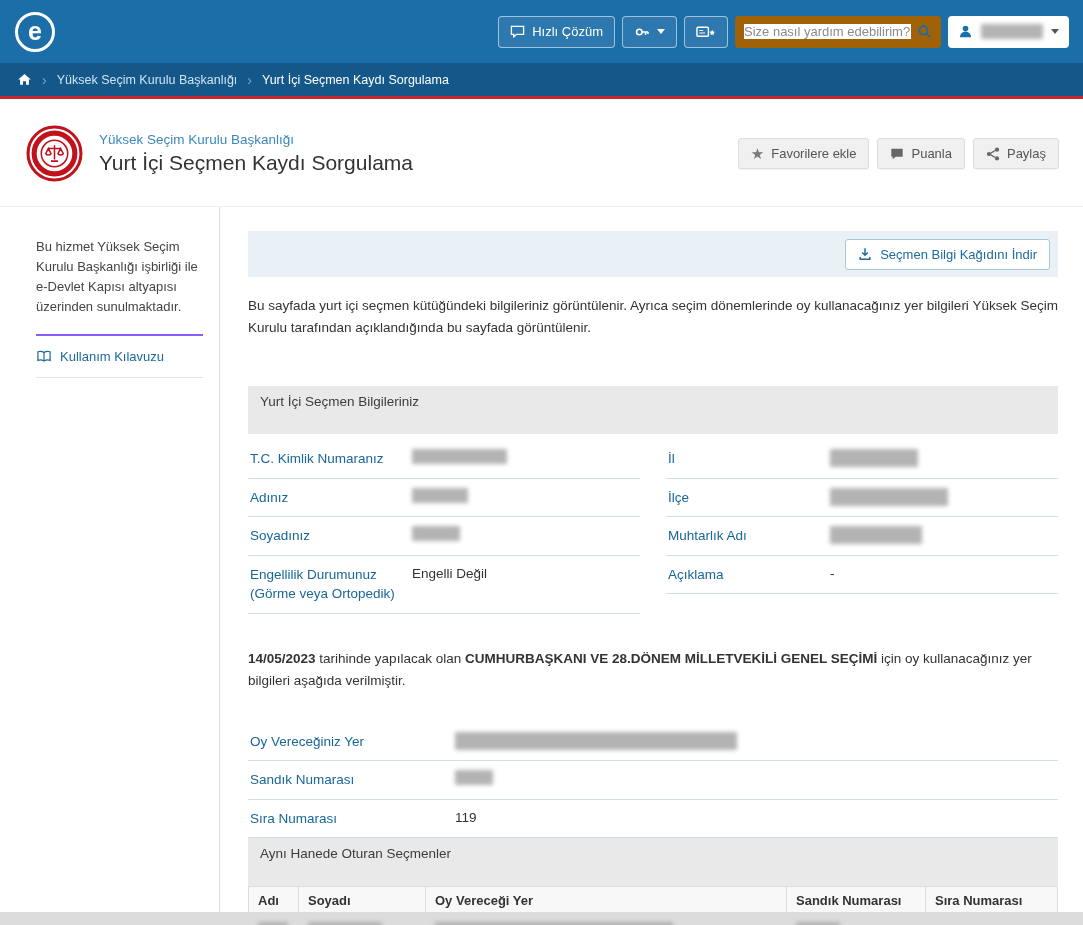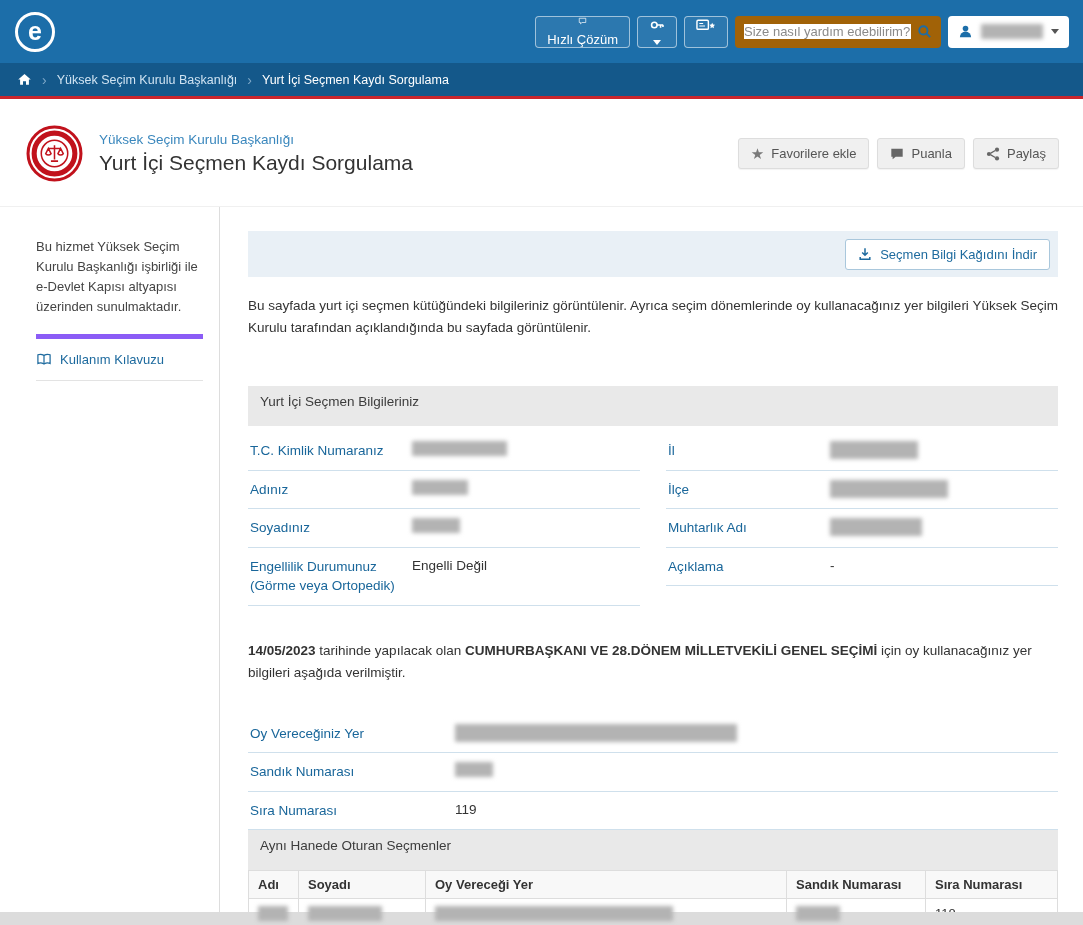--- a/index.html
+++ b/index.html
@@ -9,21 +9,21 @@
 
   
   .topbar { height: 63px; background: #1c6ea9; display: flex; align-items: center; padding: 0 14px; flex-shrink: 0; }
   .logo { display: flex; align-items: center; gap: 9px; cursor: pointer; }
   .logo-text { color: #fff; line-height: 1; }
   .logo-title { font-size: 21px; font-weight: bold; letter-spacing: .2px; }
   .logo-sub { display: block; font-size: 7px; text-align: right; margin-top: 2px; opacity: .85; }
   .topbar-right { margin-left: auto; display: flex; align-items: center; gap: 7px; }
   .hbtn { height: 32px; display: flex; align-items: center; gap: 7px; background: rgba(255,255,255,.07);
           border: 1px solid rgba(255,255,255,.55); border-radius: 4px; color: #fff; font-size: 13px;
-          padding: 0 11px; font-family: inherit; cursor: pointer; flex-direction: column; }
+          padding: 0 11px; font-family: inherit; cursor: pointer; }
   .search { height: 32px; background: #a16207; border-radius: 4px; display: flex; align-items: center;
             width: 206px; padding: 0 9px; gap: 6px; }
   .search input { border: 0; outline: none; flex: 1; min-width: 0; font-size: 13px; font-family: inherit; color: #333; }
   .search input::placeholder { color: #8a8a8a; }
   .userbtn { height: 32px; background: #fff; border: 0; border-radius: 4px; display: flex; align-items: center;
              gap: 8px; padding: 0 10px; cursor: pointer; }
   .caret { width: 0; height: 0; border-left: 4px solid transparent; border-right: 4px solid transparent;
            border-top: 5px solid #fff; }
   .caret.dark { border-top-color: #555; }
 
@@ -43,32 +43,32 @@
   .abtn { height: 31px; display: flex; align-items: center; gap: 7px; background: #f0f0f0; border: 1px solid #ddd;
           border-radius: 3px; color: #555; font-size: 13px; padding: 0 12px; cursor: pointer; font-family: inherit;
           box-shadow: 0 1px 1px rgba(0,0,0,.05); }
   .star-glyph { color: #7a7a7a; font-size: 15px; line-height: 1; }
 
   
   .body-row { display: flex; flex: 1; align-items: stretch; border-top: 1px solid #f0f0f0; min-height: 0; }
   .sidebar { width: 220px; flex-shrink: 0; border-right: 1px solid #ddd; padding: 30px 16px 0 36px; }
   .side-note { font-size: 13px; color: #444; line-height: 1.55; }
   .manual-row { display: flex; gap: 8px; padding: 13px 0; margin-top: 16px;
-                border-top: 5px solid #8b5cf6; border-bottom: 1px solid #e3e3e3; color: #1d6a9e;
+                border-top: 2px solid #8b5cf6; border-bottom: 1px solid #e3e3e3; color: #1d6a9e;
                 font-size: 13px; cursor: pointer; text-decoration: none; }
 
   .content { flex: 1; min-width: 0; padding: 24px 25px 0 28px; }
   .infobar { background: #e9f0f6; height: 46px; display: flex; align-items: center; justify-content: flex-end;
              padding: 0 8px; margin-bottom: 18px; }
   .dlbtn { height: 31px; background: #fff; border: 1px solid #a9c7dc; border-radius: 3px; color: #1d6a9e;
            font-size: 13px; display: flex; align-items: center; gap: 8px; padding: 0 12px; cursor: pointer;
            font-family: inherit; }
   .intro { font-size: 13.5px; color: #333; line-height: 1.6; margin-bottom: 48px; max-width: 810px; }
 
-  .section-bar { background: #e9e9e9; height: 40px; line-height: 32px; padding: 0 12px; font-size: 13.5px;
+  .section-bar { background: #e9e9e9; height: 48px; line-height: 32px; padding: 0 12px; font-size: 13.5px;
                  color: #3c3c3c; }
 
   .fields { display: flex; gap: 26px; margin-top: 6px; }
   .fcol { flex: 1; min-width: 0; }
   .frow { display: flex; align-items: flex-start; border-bottom: 1px solid #cfe0ec; padding: 9px 2px; min-height: 34px; }
   .flabel { width: 162px; flex-shrink: 0; color: #19669a; font-size: 13.5px; line-height: 1.45; }
   .fvalue { font-size: 13.5px; color: #333; padding-top: 1px; text-align: center; }
   .prow .flabel { width: 205px; }
 
   .election { font-size: 13.5px; color: #333; line-height: 1.65; margin: 34px 0 30px; max-width: 810px; }

